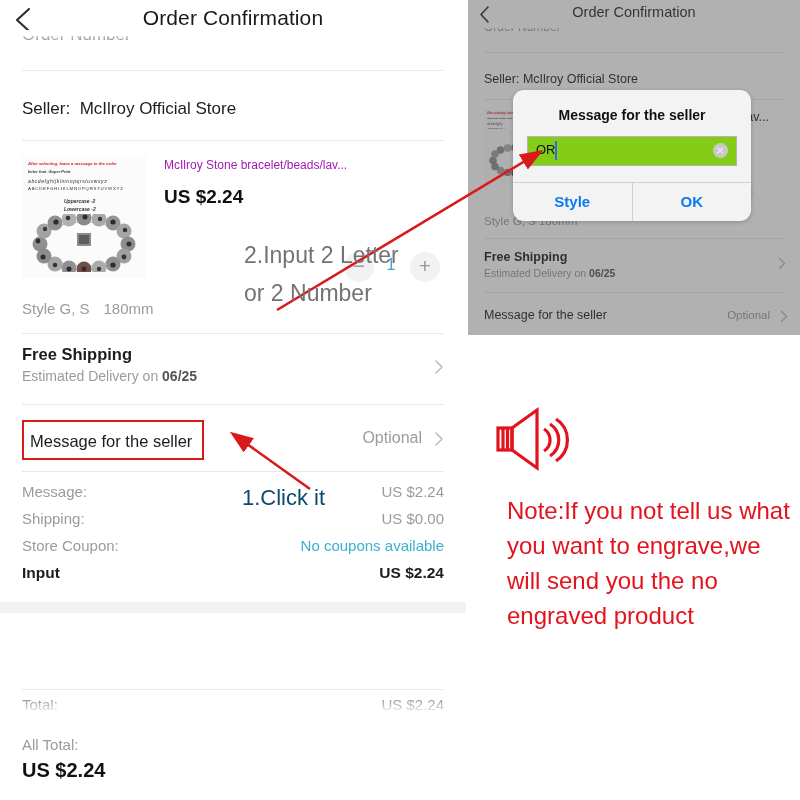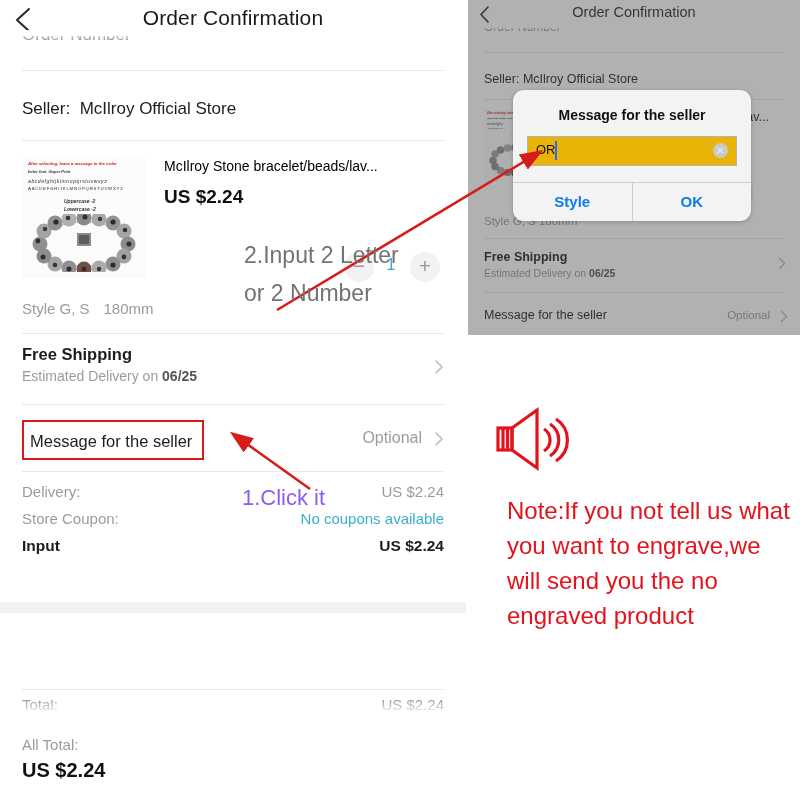--- a/index.html
+++ b/index.html
@@ -68,21 +68,21 @@
   .thumb .tx5{position:absolute;left:42px;top:42px;font-size:5px;color:#333;
     font-style:italic;font-weight:bold;}
   .thumb .tx6{position:absolute;left:42px;top:50px;font-size:5px;color:#333;
     font-style:italic;font-weight:bold;}
   .bracelet{
     position:absolute;left:8px;top:58px;width:108px;height:58px;
   }
 
   .prod-title{
     position:absolute;left:142px;top:2px;width:280px;
-    font-size:14px;color:#000000;white-space:nowrap;overflow:hidden;
+    font-size:12px;color:#a21caf;white-space:nowrap;overflow:hidden;
   }
   .prod-price{
     position:absolute;left:142px;top:30px;font-size:19px;font-weight:bold;color:#111;
   }
   .stepper{position:absolute;left:330px;top:252px;width:116px;height:32px;}
   .step-btn{
     position:absolute;top:0;width:30px;height:30px;border-radius:50%;
     background:#f2f2f2;color:#9a9a9a;font-size:21px;line-height:28px;
     text-align:center;
   }
@@ -197,21 +197,21 @@
   .alert{
     position:absolute;left:45px;top:90px;width:238px;
     background:#f3f3f3;border-radius:11px;overflow:hidden;
     box-shadow:0 1px 4px rgba(0,0,0,.22);
   }
   .alert-title{
     text-align:center;font-size:14px;font-weight:bold;color:#111;
     padding:17px 10px 13px 10px;
   }
   .alert-field{
-    margin:0 14px 16px 14px;height:28px;background:#eab308;
+    margin:0 14px 16px 14px;height:28px;background:#84cc16;
     border:1px solid #b3b3b3;position:relative;
   }
   .alert-field .txt{
     position:absolute;left:8px;top:5px;font-size:13px;color:#111;
   }
   .caret{
     position:absolute;left:27px;top:4px;width:1.6px;height:19px;background:#2a6df5;
   }
   .clear-ic{
     position:absolute;right:8px;top:6px;width:15px;height:15px;border-radius:50%;
@@ -223,21 +223,21 @@
   .clear-ic:before{transform:rotate(45deg);}
   .clear-ic:after{transform:rotate(-45deg);}
   .alert-sep{height:1px;background:#cfcfcf;}
   .alert-btns{display:flex;}
   .alert-btn{
     flex:1;text-align:center;font-size:15px;color:#0a7bf2;font-weight:bold;
     padding:10px 0 11px 0;
   }
   .alert-vsep{width:1px;background:#cfcfcf;}
   .anno2{position:absolute;left:244px;top:236px;color:#737373;font-size:23px;line-height:38px;}
-  .anno1{position:absolute;left:242px;top:485px;color:#8b5cf6;font-size:22px;}
+  .anno1{position:absolute;left:242px;top:485px;color:#0c4a6e;font-size:22px;}
   .note-text{
     position:absolute;left:507px;top:477px;width:286px;
     color:#e3131d;font-size:24px;line-height:35px;margin-top:16px;
   }
   svg.overlay{position:absolute;left:0;top:0;width:800px;height:800px;pointer-events:none;}
   .speaker{position:absolute;left:492px;top:406px;width:80px;height:68px;}
 </style>
 </head>
 <body>
 <div id="root">
@@ -355,22 +355,26 @@
       <svg viewBox="0 0 10 16" width="10" height="16">
             <polyline points="2,2 8,8 2,14" fill="none" stroke="#bdbdbd" stroke-width="1.6" stroke-linecap="round" stroke-linejoin="round"></polyline>
           </svg>
     </div>
   </div>
 
   <div class="hr" style="top:471px;"></div>
 
   <div class="totals">
     <div class="t-line">
-      <span>Delivery:</span>
+      <span>Message:</span>
       <span class="val">US $2.24</span>
+    </div>
+    <div class="t-line">
+      <span>Shipping:</span>
+      <span class="val">US $0.00</span>
     </div>
     <div class="t-line link">
       <span>Store Coupon:</span>
       <span class="val">No coupons available</span>
     </div>
     <div class="t-line total">
       <span>Input</span>
       <span class="val">US $2.24</span>
     </div>
   </div>

